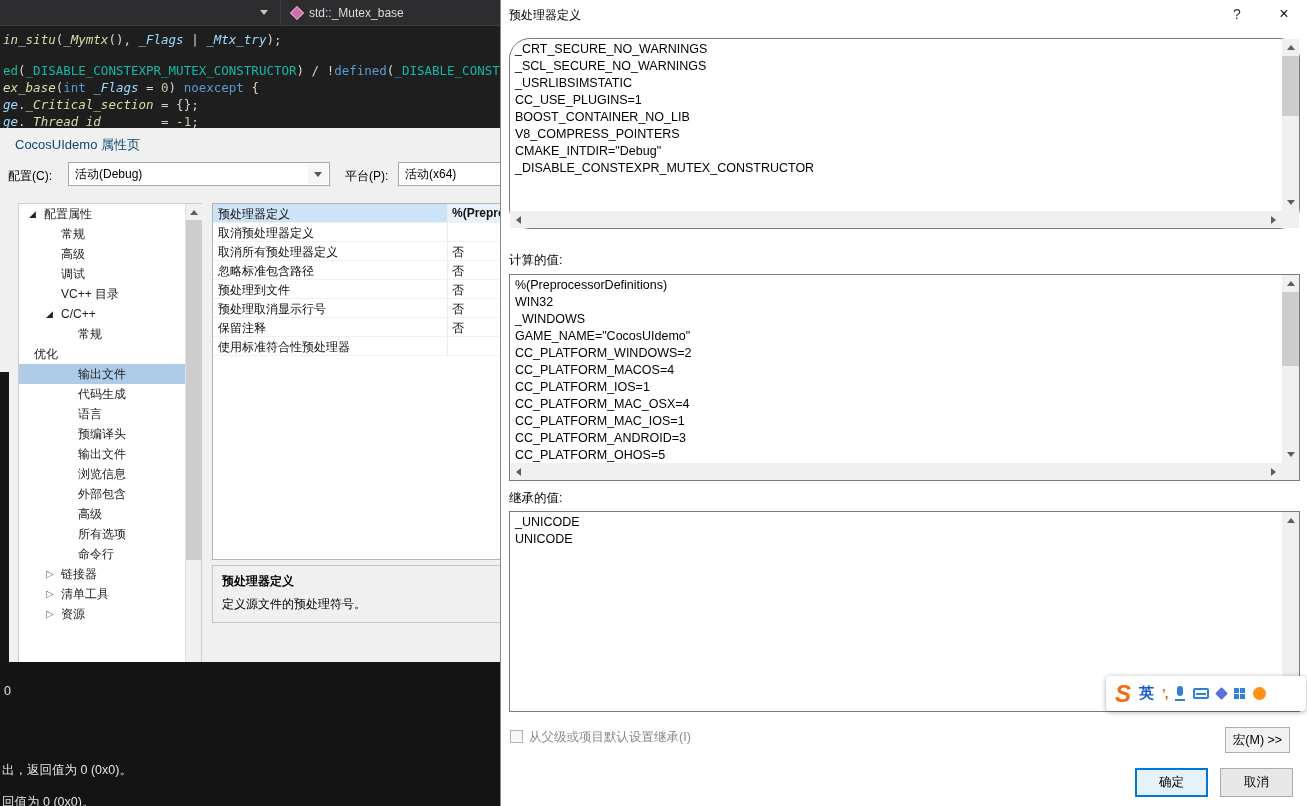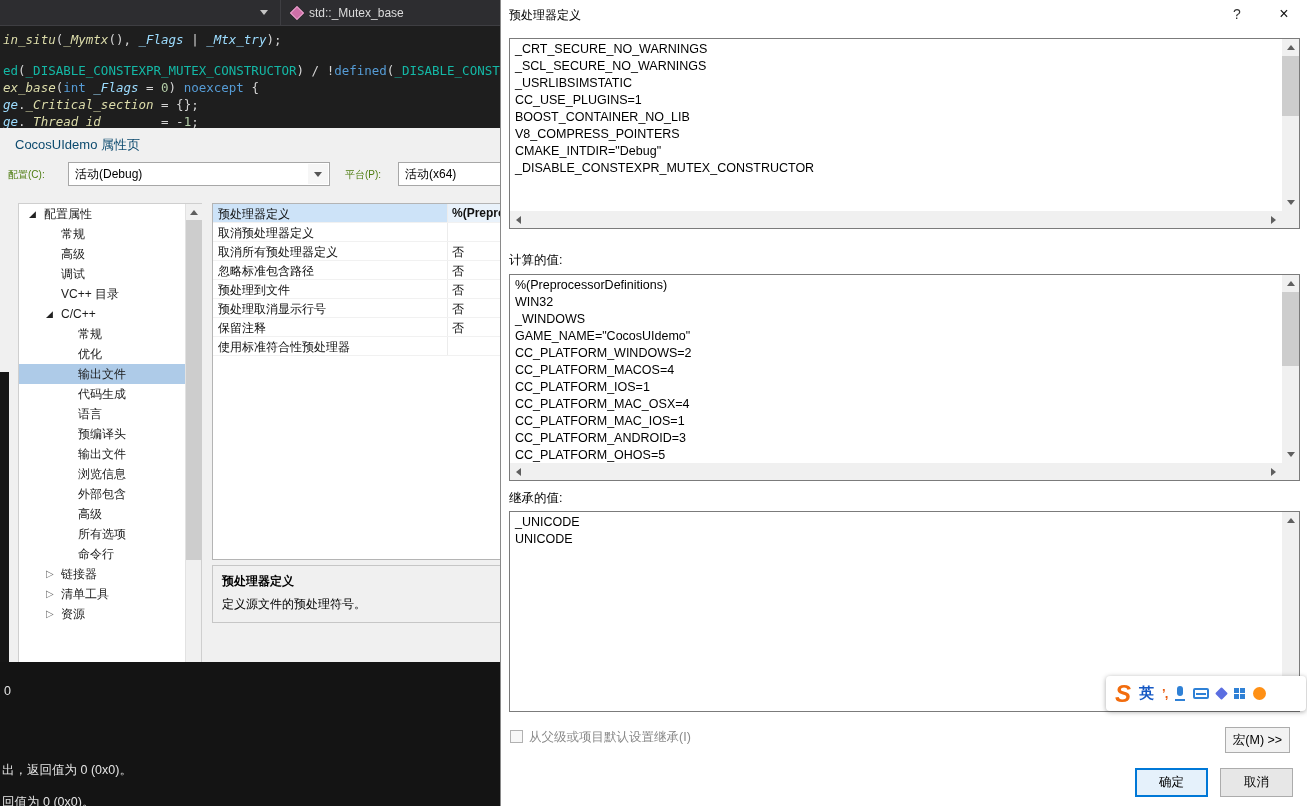--- a/index.html
+++ b/index.html
@@ -26,21 +26,21 @@
 
   #output{position:absolute;left:0;top:662px;width:500px;height:144px;background:#141414;color:#e4e4e4;font-size:12.5px;}
   .out-line{position:absolute;white-space:pre;}
   .out0{left:4px;top:22px;}
   .out1{left:2px;top:100px;}
   .out2{left:2px;top:132px;}
 
   
   #prop{position:absolute;left:0;top:128px;width:500px;height:534px;background:#f0f0f0;overflow:hidden;z-index:2;}
   #prop-title{position:absolute;left:15px;top:8px;color:#0c4a6e;font-size:13px;}
-  .lbl{position:absolute;font-size:10px;color:#4d7c0f;text-align:right;}
+  .lbl{position:absolute;font-size:12px;color:#000000;text-align:right;}
   #cfg-lbl{left:8px;top:40px;}
   #plat-lbl{left:345px;top:40px;}
   .combo{position:absolute;background:#fff;border:1px solid #a7a7a7;font-size:12px;display:flex;align-items:center;padding-left:6px;color:#000;}
   #cfg-combo{left:68px;top:34px;width:262px;height:24px;}
   #plat-combo{left:398px;top:34px;width:110px;height:24px;}
   .combo-arrow{position:absolute;right:1px;top:1px;bottom:1px;width:20px;display:flex;align-items:center;justify-content:center;background:#f6f6f6;}
   .arr-tri{width:0;height:0;border-left:4px solid transparent;border-right:4px solid transparent;border-top:5px solid #555;}
 
   #tree{position:absolute;left:18px;top:75px;width:184px;height:498px;background:#fff;border:1px solid #cfcfcf;}
   #tree-items{position:absolute;left:0;top:0;right:16px;bottom:0;overflow:hidden;}
@@ -67,21 +67,21 @@
   #notch{position:absolute;left:0;top:372px;width:9px;height:290px;background:#161616;z-index:3;}
 
   
   #dlg{position:absolute;left:500px;top:0;width:807px;height:806px;background:#fff;border-left:1px solid #8a8a8a;z-index:4;}
   #dlg-title{position:absolute;left:8px;top:7px;font-size:12px;color:#000;}
   .titlebtn{position:absolute;top:2px;height:24px;display:flex;align-items:center;justify-content:center;color:#333;}
   #dlg-help{left:720px;width:32px;font-size:14px;}
   #dlg-close{left:764px;width:38px;font-size:16px;color:#111;}
 
   .vbox{position:absolute;left:8px;width:791px;border:1px solid #7b7b7b;background:#fff;}
-  #box1{top:38px;height:191px;}
+  #box1{top:38px;height:191px;border-radius:21px;}
   #box2{top:274px;height:207px;}
   #box3{top:511px;height:201px;}
   .box-lines{position:absolute;left:0;top:0;right:17px;padding:2px 0 0 5px;line-height:17px;font-size:12.5px;color:#000;overflow:hidden;}
   #box1 .box-lines,#box2 .box-lines{bottom:17px;}
   #box3 .box-lines{bottom:0;}
   .box-line{height:17px;white-space:pre;}
   .dlg-lbl{position:absolute;left:8px;font-size:12.5px;color:#000;}
   #lbl-eval{top:252px;}
   #lbl-inh{top:490px;}
 
@@ -192,21 +192,21 @@
             <span class="tree-label">VC++ 目录</span>
           </div>
           <div class="tree-item" style="padding-left: 27px;">
             <span class="tree-arrow exp"></span>
             <span class="tree-label">C/C++</span>
           </div>
           <div class="tree-item" style="padding-left: 44px;">
             <span class="tree-arrow"></span>
             <span class="tree-label">常规</span>
           </div>
-          <div class="tree-item" style="padding-left: 44px;">
+          <div class="tree-item" style="">
             <span class="tree-arrow"></span>
             <span class="tree-label">优化</span>
           </div>
           <div class="tree-item selected" style="padding-left: 44px;">
             <span class="tree-arrow"></span>
             <span class="tree-label">输出文件</span>
           </div>
           <div class="tree-item" style="padding-left: 44px;">
             <span class="tree-arrow"></span>
             <span class="tree-label">代码生成</span>

